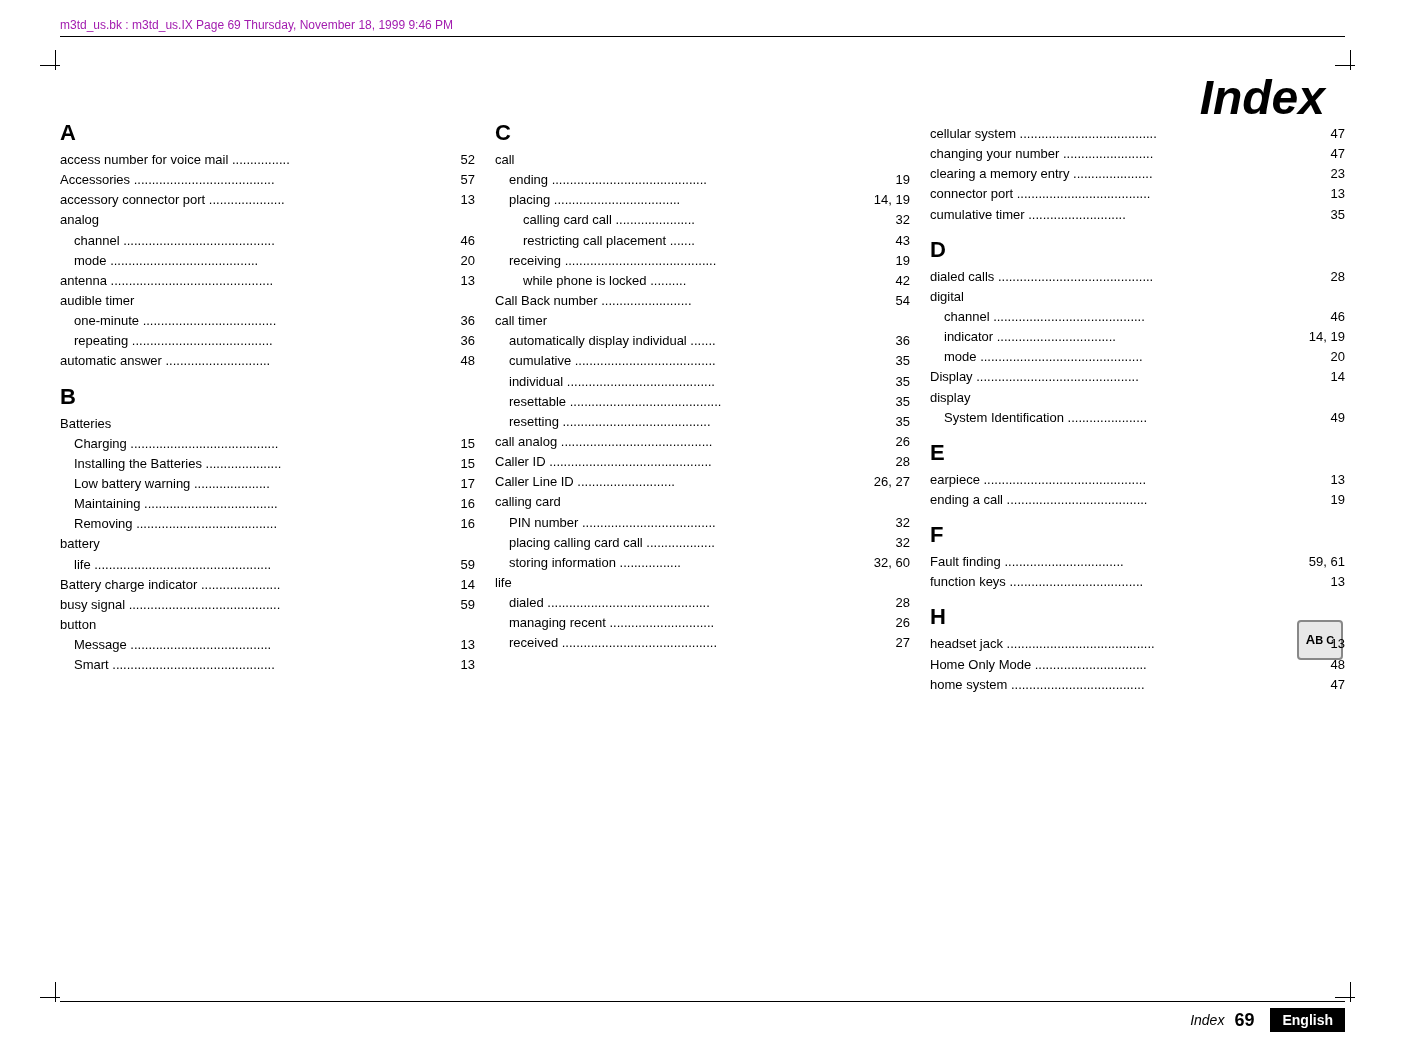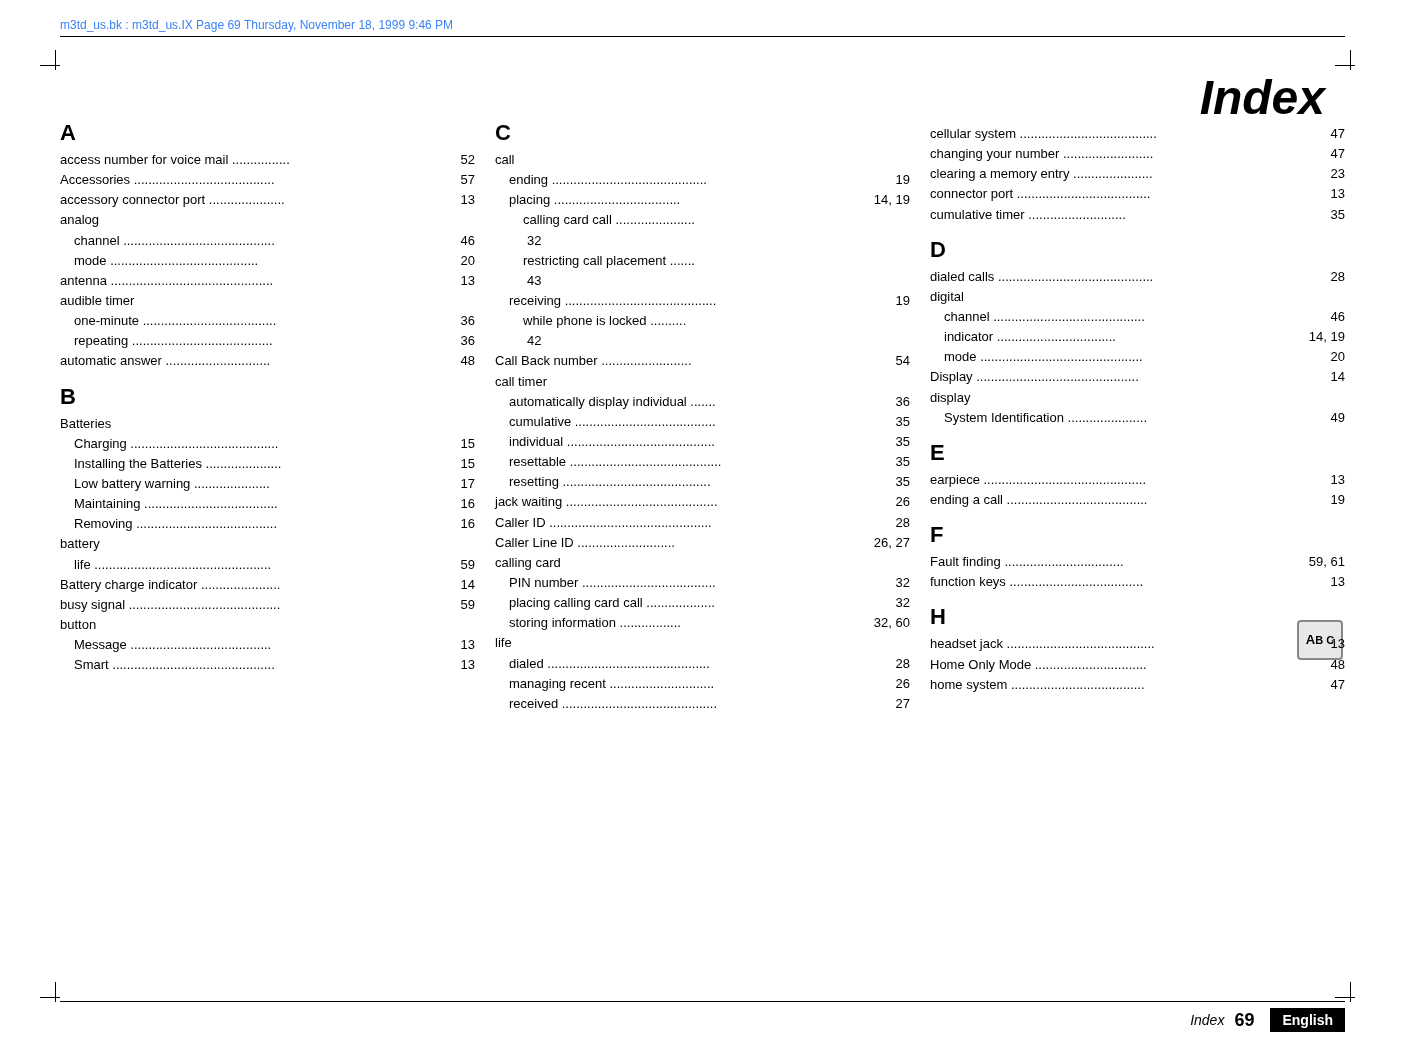--- a/index.html
+++ b/index.html
@@ -14,21 +14,21 @@
       position: relative;
     }
 
     
     .header-bar {
       position: absolute;
       top: 18px;
       left: 60px;
       right: 60px;
       font-size: 12px;
-      color: #3b82f6;
+      color: #a21caf;
       border-bottom: 1px solid #000;
       padding-bottom: 4px;
     }
 
     
     .corner-mark {
       position: absolute;
       width: 30px;
       height: 30px;
     }
@@ -89,21 +89,21 @@
     .index-entry {
       display: flex;
       justify-content: space-between;
       line-height: 1.55;
       font-size: 13px;
     }
     .index-entry .entry-text { flex: 1; }
     .index-entry .entry-page { white-space: nowrap; padding-left: 4px; }
 
     .indent1 { padding-left: 14px; }
-    .indent2 { padding-left: 28px; flex-direction: column; }
+    .indent2 { padding-left: 28px; }
 
     
     .footer {
       position: absolute;
       bottom: 30px;
       left: 60px;
       right: 60px;
       display: flex;
       align-items: center;
       justify-content: flex-end;
@@ -311,21 +311,21 @@
       </div>
       <div class="index-entry indent1">
         <span class="entry-text">resettable ..........................................</span>
         <span class="entry-page">35</span>
       </div>
       <div class="index-entry indent1">
         <span class="entry-text">resetting .........................................</span>
         <span class="entry-page">35</span>
       </div>
       <div class="index-entry">
-        <span class="entry-text">jack waiting ..........................................</span>
+        <span class="entry-text">call analog ..........................................</span>
         <span class="entry-page">26</span>
       </div>
       <div class="index-entry">
         <span class="entry-text">Caller ID .............................................</span>
         <span class="entry-page">28</span>
       </div>
       <div class="index-entry">
         <span class="entry-text">Caller Line ID ...........................</span>
         <span class="entry-page">26, 27</span>
       </div>

